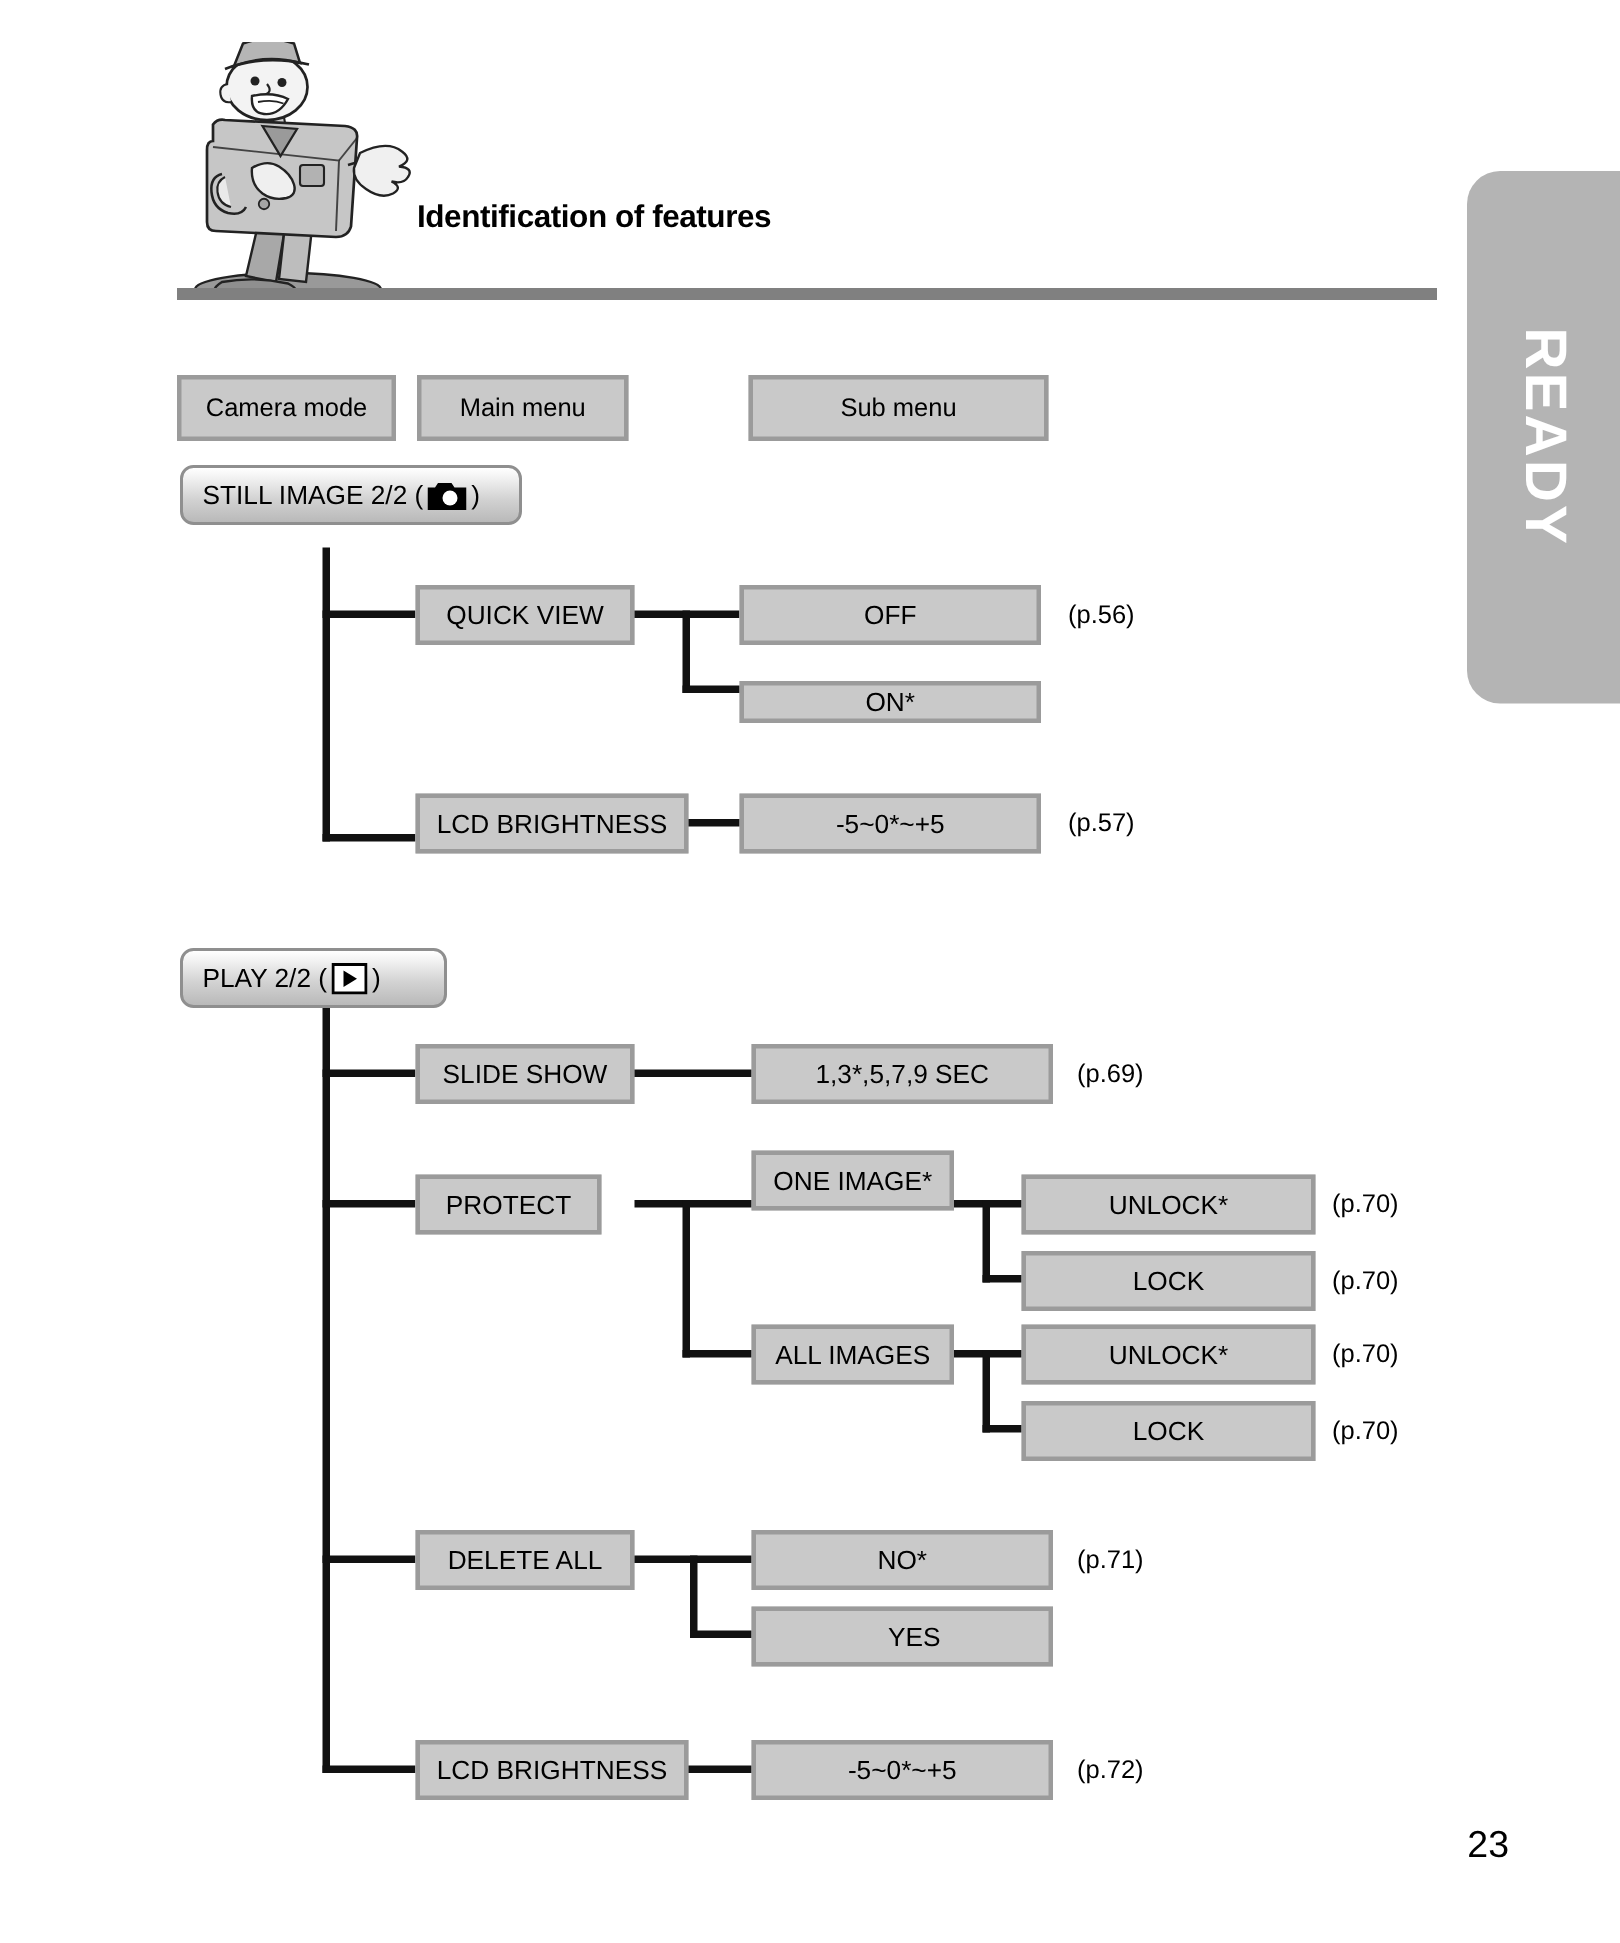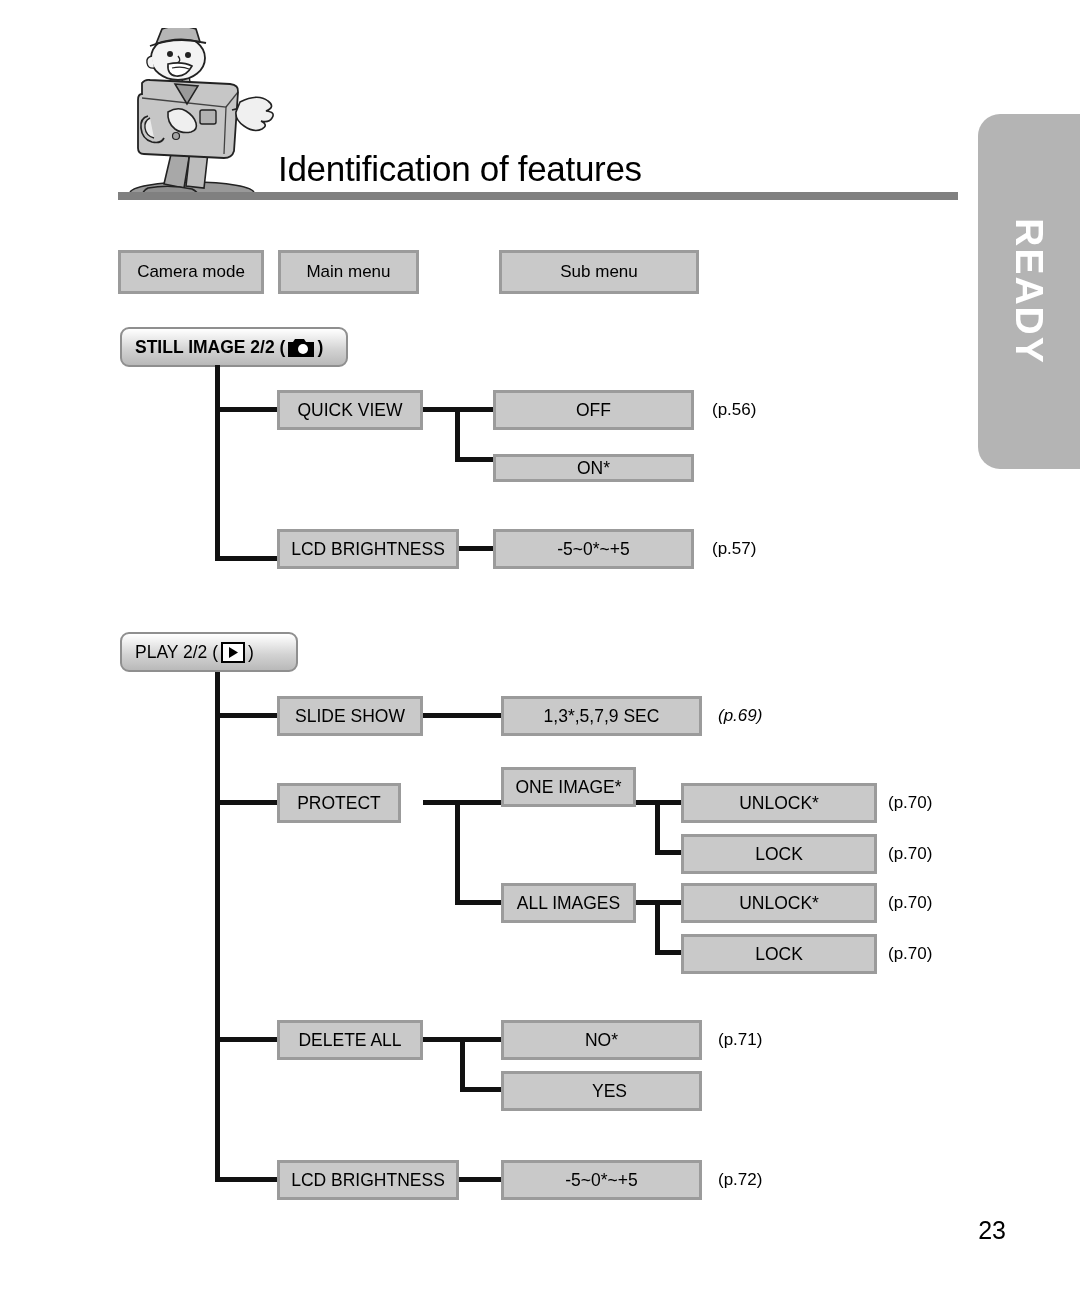--- a/index.html
+++ b/index.html
@@ -53,25 +53,24 @@
     position: absolute;
     left: 112px;
     top: 28px;
     width: 170px;
     height: 172px;
   }
   .page-title {
     position: absolute;
     left: 278px;
     top: 133px;
-    font-size: 35px;
-    font-weight: normal;
+    font-size: 21px;
+    font-weight: bold;
     letter-spacing: -0.3px;
     white-space: nowrap;
-    margin-top: 16px;
   }
   .title-rule {
     position: absolute;
     left: 118px;
     top: 192px;
     width: 840px;
     height: 8px;
     background: #808080;
   }
 
@@ -202,21 +201,21 @@
     </svg>
   </div>
 
   <div class="page-title">Identification of features</div>
   <div class="title-rule"></div>
 
   <div class="box legend" style="left:118px; top:250px; width:146px; height:44px;">Camera mode</div>
   <div class="box legend" style="left:278px; top:250px; width:141px; height:44px;">Main menu</div>
   <div class="box legend" style="left:499px; top:250px; width:200px; height:44px;">Sub menu</div>
 
-  <div class="box mode" style="left:120px; top:327px; width:228px; height:40px;font-weight:bold;">
+  <div class="box mode" style="left:120px; top:310px; width:228px; height:40px;">
     <span>STILL IMAGE 2/2 (</span>
     <span class="icon-wrap">
       <svg class="cam-icon" viewBox="0 0 26 19" xmlns="http://www.w3.org/2000/svg">
         <path d="M0 4 h5 l2 -3 h9 l2 3 h8 v15 h-26 Z" fill="#000"></path>
         <circle cx="15" cy="11" r="5" fill="#fff"></circle>
       </svg>
     </span>
     <span>)</span>
   </div>
 
@@ -255,21 +254,21 @@
 
   <div class="ln" style="left:215px; top:672px; width:5px; height:510px;"></div>
   <div class="ln" style="left:215px; top:713px; width:62px; height:5px;"></div>
   <div class="ln" style="left:215px; top:800px; width:62px; height:5px;"></div>
   <div class="ln" style="left:215px; top:1037px; width:62px; height:5px;"></div>
   <div class="ln" style="left:215px; top:1177px; width:62px; height:5px;"></div>
 
   <div class="box" style="left:277px; top:696px; width:146px; height:40px;">SLIDE SHOW</div>
   <div class="ln" style="left:423px; top:713px; width:80px; height:5px;"></div>
   <div class="box sub" style="left:501px; top:696px; width:201px; height:40px;">1,3*,5,7,9 SEC</div>
-  <div class="pref" style="left:718px; top:706px;font-style:italic;">(p.69)</div>
+  <div class="pref" style="left:718px; top:706px;">(p.69)</div>
 
   <div class="box" style="left:277px; top:783px; width:124px; height:40px;">PROTECT</div>
   <div class="ln" style="left:423px; top:800px; width:80px; height:5px;"></div>
   <div class="ln" style="left:455px; top:800px; width:5px; height:105px;"></div>
   <div class="ln" style="left:455px; top:900px; width:48px; height:5px;"></div>
 
   <div class="box sub" style="left:501px; top:767px; width:135px; height:40px;">ONE IMAGE*</div>
   <div class="ln" style="left:636px; top:800px; width:58px; height:5px;"></div>
   <div class="ln" style="left:655px; top:800px; width:5px; height:55px;"></div>
   <div class="ln" style="left:655px; top:850px; width:28px; height:5px;"></div>

